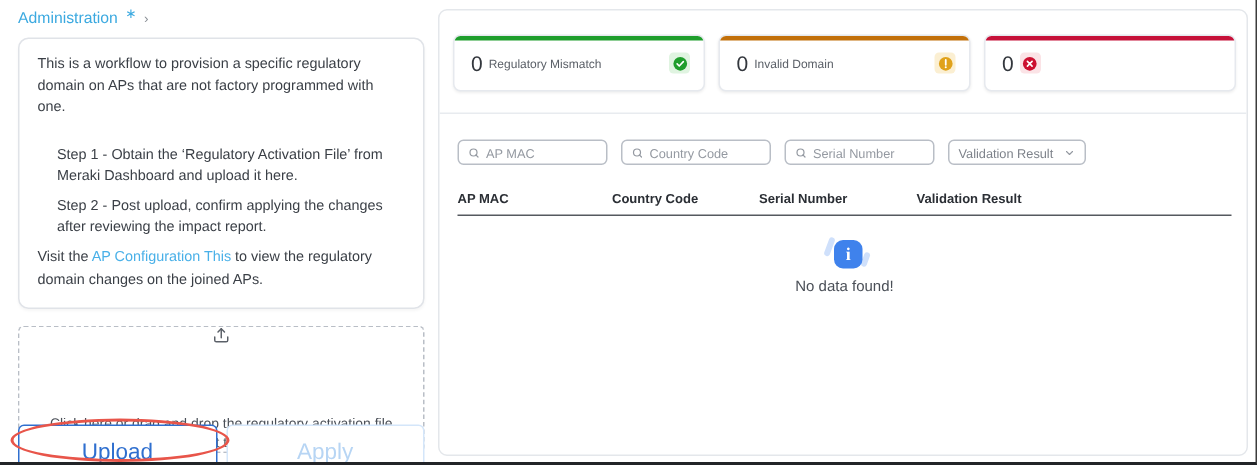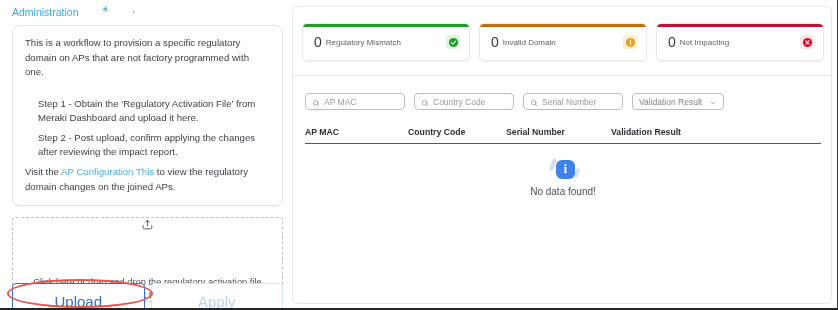--- a/index.html
+++ b/index.html
@@ -14,21 +14,21 @@
     width: 838px; height: 310px;
     background: #ffffff;
     border-right: 1px solid #3c3c3c;
     border-bottom: 2px solid #222428;
     overflow: hidden;
   }
 
   
   .breadcrumb {
     position: absolute; left: 12px; top: 6px;
-    display: flex; align-items: center; gap: 23px;
+    display: flex; align-items: center; gap: 5px;
     font-size: 10.5px; white-space: nowrap;
   }
   .bc-link { color: #3ba9e0; cursor: pointer; }
   .bc-star { color: #3ba9e0; font-size: 9px; position: relative; top: -3px; }
   .bc-sep { color: #8a8f96; font-size: 9px; }
   .bc-current { color: #2e3238; }
 
   
   .left-col {
     position: absolute; left: 12px; top: 25px;
@@ -286,21 +286,20 @@
           <svg width="11" height="11" viewBox="0 0 24 24">
               <circle cx="12" cy="12" r="10" fill="#e0a21b"></circle>
               <path d="M12 6.5v7" stroke="#fff" stroke-width="2.6" stroke-linecap="round"></path>
               <circle cx="12" cy="17.2" r="1.5" fill="#fff"></circle>
             </svg>
         </span>
       </div>
 
       <div class="stat-card red">
         <span class="stat-num">0</span>
-        <span class="stat-label">Not Impacting</span>
         <span class="stat-badge badge-red">
           <svg width="11" height="11" viewBox="0 0 24 24">
               <circle cx="12" cy="12" r="10" fill="#cc1030"></circle>
               <path d="M8.6 8.6l6.8 6.8M15.4 8.6l-6.8 6.8" stroke="#fff" stroke-width="2.4" stroke-linecap="round"></path>
             </svg>
         </span>
       </div>
     </div>
 
     <div class="panel-div"></div>

